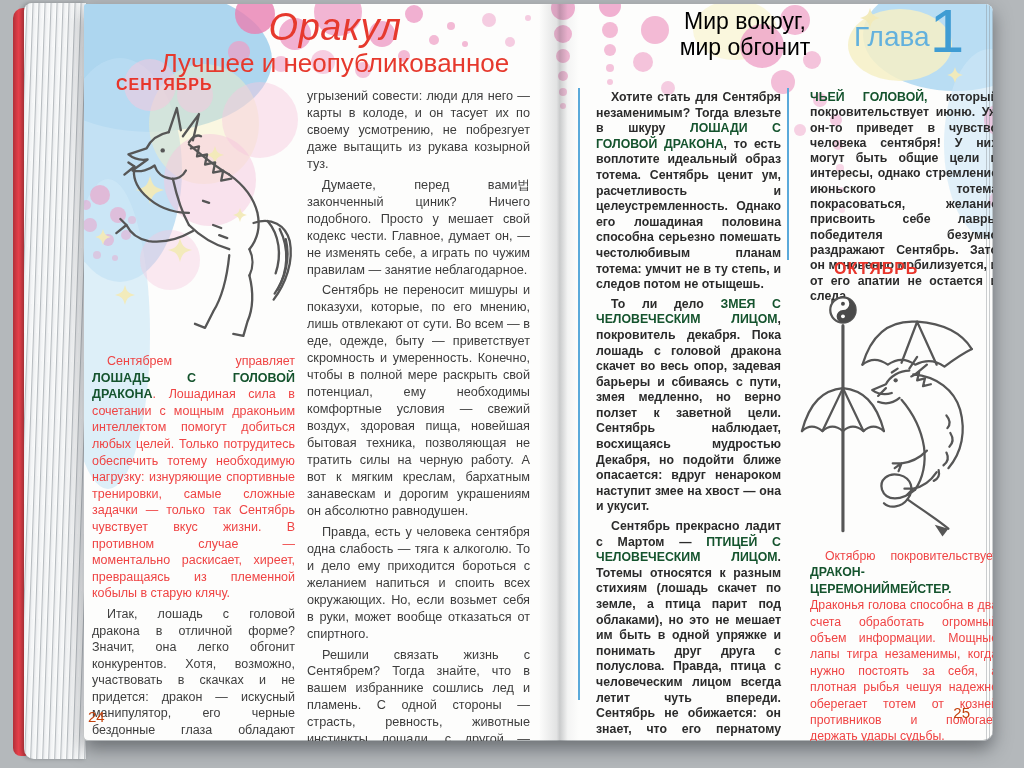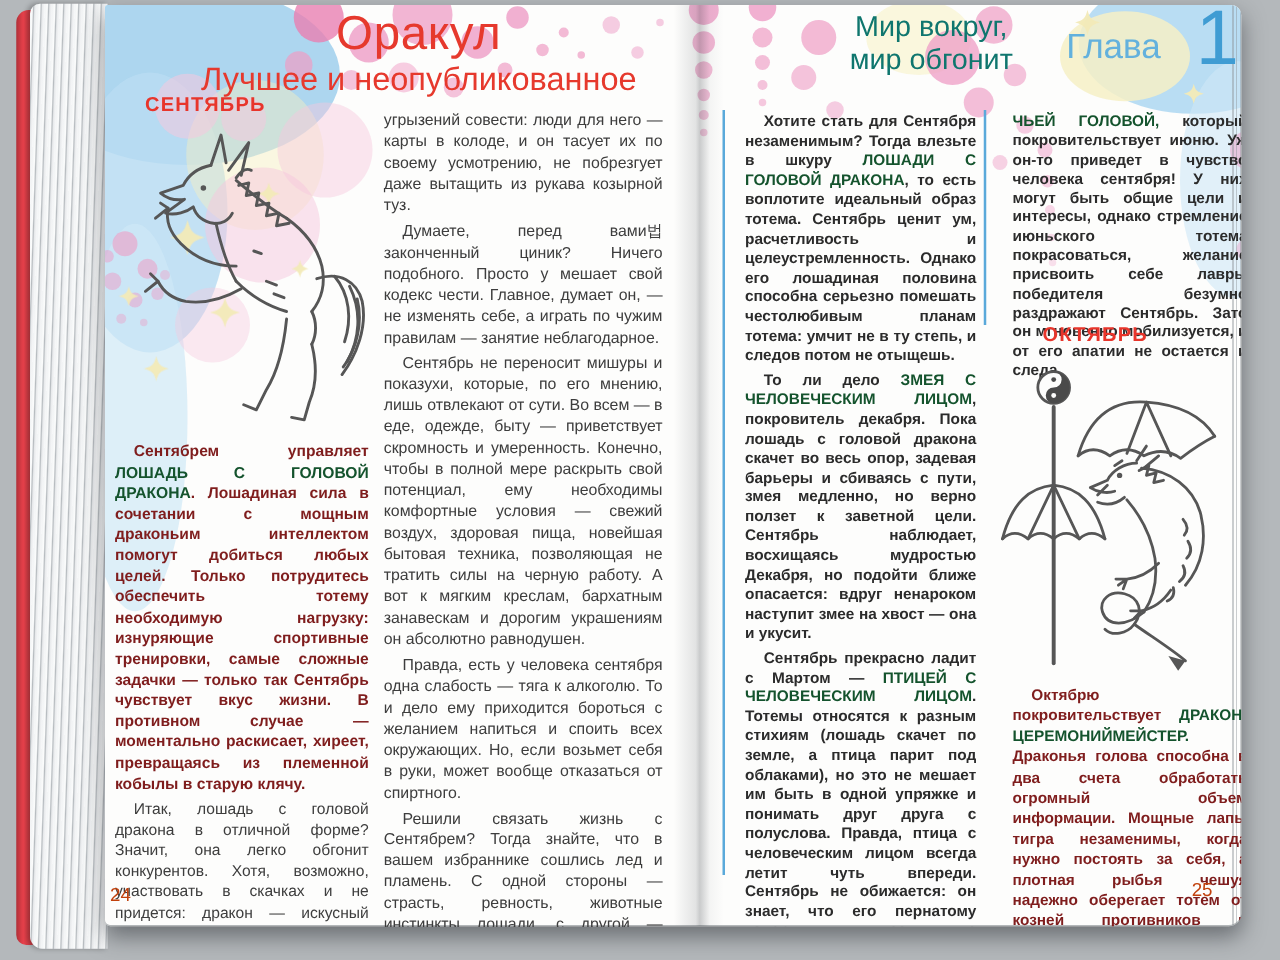--- a/index.html
+++ b/index.html
@@ -16,36 +16,36 @@
     border-radius:2px 8px 10px 4px;overflow:hidden;
     box-shadow:0 8px 18px rgba(35,40,45,.5),0 1px 0 rgba(255,255,255,.4) inset,0 -1px 0 rgba(130,136,140,.6) inset;}
   .spread::after{content:"";position:absolute;right:0;top:0;bottom:0;width:9px;border-radius:0 8px 10px 0;
     background:repeating-linear-gradient(90deg,rgba(0,0,0,0) 0 2px,rgba(140,146,151,.45) 2px 3px);}
   .gutter{position:absolute;left:455px;top:0;width:40px;height:100%;pointer-events:none;z-index:3;
     background:linear-gradient(90deg,rgba(100,105,110,0),rgba(85,90,96,.16) 44%,rgba(55,60,66,.26) 52%,rgba(120,125,130,.07) 72%,rgba(0,0,0,0));}
   .decor{position:absolute;left:0;top:0;z-index:0;pointer-events:none;}
   
   .tx{position:absolute;z-index:2;}
   .page-title{color:#e6392d;text-align:center;line-height:1.02;}
-  .page-title .t1{font-size:38px;letter-spacing:.5px;}
+  .page-title .t1{font-size:38px;letter-spacing:.5px;font-style:italic;}
   .page-title .t2{font-size:26px;margin-top:3px;}
-  .rp-title{color:#0f766e;text-align:center;font-size:23px;line-height:1.15;}
-  .chapter{display:flex;align-items:flex-end;justify-content:center;color:#63b1dd;gap:28px;}
+  .rp-title{color:#000000;text-align:center;font-size:23px;line-height:1.15;}
+  .chapter{display:flex;align-items:flex-end;justify-content:flex-start;color:#63b1dd;}
   .chapter .lbl{font-size:28px;line-height:1;padding-bottom:6px;}
   .chapter .num{font-size:62px;line-height:.82;color:#3f9cd3;}
   .month{font-weight:bold;font-size:16px;letter-spacing:1px;color:#e8352b;margin-left:28px;}
   .col{text-align:justify;}
   .col p{margin:4px;}
   .ind{text-indent:15px;}
   .c-l1{font-size:12.5px;line-height:16.6px;}
   .c-l2{font-size:12.7px;line-height:16.95px;color:#3d3d3d;}
   .c-r1{font-size:12.3px;line-height:15.6px;font-weight:bold;color:#2b2b2b;}
   .c-r2a{font-size:12.3px;line-height:15.3px;font-weight:bold;color:#2b2b2b;}
   .c-r2b{font-size:12.3px;line-height:16.4px;font-weight:bold;color:#cf453e;}
-  .t-red{color:#7f1d1d;font-weight:bold;}
+  .t-red{color:#ef4444;font-weight:normal;}
   .t-blue{color:#14532d;font-weight:bold;}
   .t-black{color:#3d3d3d;font-weight:normal;}
   .rule{position:absolute;width:2px;background:#5aa9da;z-index:2;}
   .pageno{position:absolute;font-size:15px;color:#c2410c;z-index:2;}
   .illus{position:absolute;z-index:2;}
   .sketch{stroke:#565656;stroke-width:2.3;fill:none;stroke-linecap:round;stroke-linejoin:round;}
 </style>
 </head>
 <body>
 

